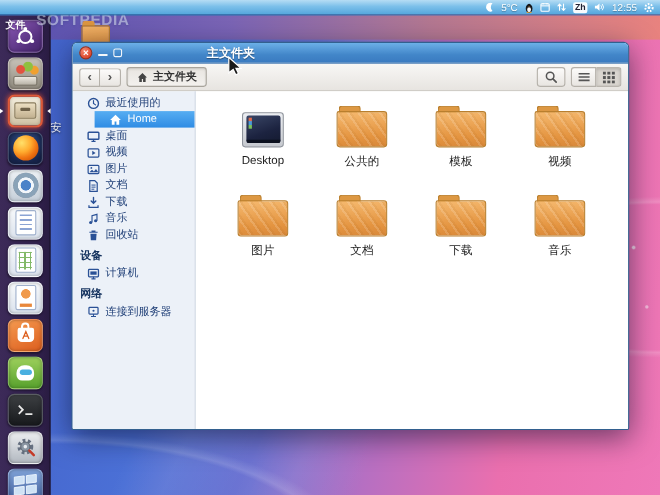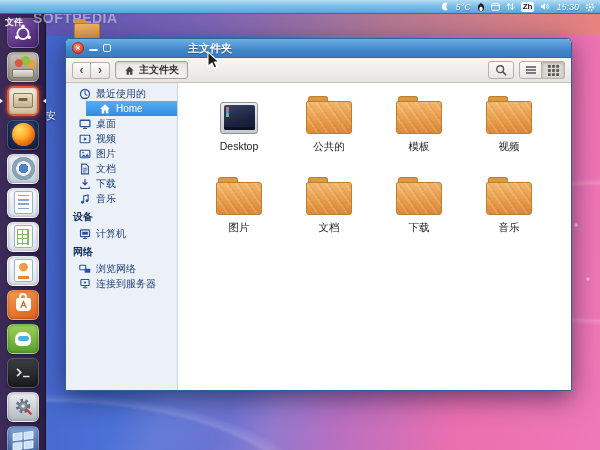--- a/index.html
+++ b/index.html
@@ -23,21 +23,21 @@
 
   
   .panel{position:absolute;left:0;top:0;width:600px;height:14px;z-index:40;
       background:linear-gradient(#b6ddf4,#7cc0ea 45%,#55a6dc);border-bottom:1px solid #2e6f9f;
       display:flex;align-items:center;padding:0 5px;box-sizing:border-box;color:#fff;font-size:9px;}
   .panel .menu{font-weight:bold;text-shadow:0 1px 1px rgba(0,0,0,.35);margin-top:32px;}
   .panel-right{margin-left:auto;display:flex;align-items:center;gap:6px;}
   .p-ico{display:inline-flex;align-items:center;}
   .im-badge{background:rgba(255,255,255,.95);color:#223;font-weight:bold;font-size:8px;
       padding:0 2px;border-radius:2px;line-height:10px;}
-  .p-txt{text-shadow:0 1px 1px rgba(0,0,0,.3);font-style:italic;}
+  .p-txt{text-shadow:0 1px 1px rgba(0,0,0,.3);}
 
   
   .watermark{position:absolute;left:33px;top:10px;z-index:12;font-size:14px;font-weight:bold;
       letter-spacing:.5px;color:rgba(238,245,252,.5);text-shadow:0 1px 2px rgba(40,60,120,.25);}
 
   
   .peek-folder{position:absolute;left:74px;top:23px;width:26px;height:18px;z-index:15;}
   .peek-folder::before{content:'';position:absolute;top:-4px;left:1px;width:11px;height:5px;
       background:#dc9641;border-radius:2px 2px 0 0;}
   .peek-folder::after{content:'';position:absolute;inset:0;border-radius:2px;
@@ -207,21 +207,21 @@
           <path d="M3 8.2V2m0 0L1.4 3.8M3 2l1.6 1.8M7 1.8v6.4m0 0L5.4 6.4M7 8.2l1.6-1.8" stroke="#fff" stroke-width="1.1" fill="none" stroke-linecap="round"></path>
         </svg>
       </span>
     <span class="im-badge">Zh</span>
     <span class="p-ico">
         <svg viewBox="0 0 12 10" width="10" height="9">
           <path d="M1 3.5h2.2L6 1v8L3.2 6.5H1z" fill="#fff"></path>
           <path d="M7.5 3a3 3 0 010 4M9 1.6a5.2 5.2 0 010 6.8" stroke="#fff" stroke-width="1" fill="none"></path>
         </svg>
       </span>
-    <span class="p-txt">15:30</span>
+    <span class="p-txt">12:55</span>
     <span class="p-ico">
         <svg viewBox="0 0 12 12" width="10" height="10">
           <circle cx="6" cy="6" r="4" fill="none" stroke="#fff" stroke-width="2.1" stroke-dasharray="1.8 1.6"></circle>
           <circle cx="6" cy="6" r="1.6" fill="#fff"></circle>
         </svg>
       </span>
   </span>
 </div>
 
 <div class="watermark">SOFTPEDIA</div>
@@ -444,41 +444,41 @@
         <div class="side-item">
           <span class="s-ico">
             <svg viewBox="0 0 16 16" width="12" height="12">
               <path d="M6.2 12.2V4l6-1.5v7.7" fill="none" stroke="currentColor" stroke-width="1.4"></path>
               <circle cx="4.6" cy="12.3" r="1.9" fill="currentColor"></circle>
               <circle cx="10.6" cy="10.3" r="1.9" fill="currentColor"></circle>
             </svg>
           </span>
           <span>音乐</span>
         </div>
+        <div class="side-item">
+          <span class="s-ico">
+            <svg viewBox="0 0 16 16" width="12" height="12">
+              <path d="M3 4.2h10M6.3 4V2.8h3.4V4" stroke="currentColor" stroke-width="1.4" fill="none"></path>
+              <path d="M4.3 6l.5 8h6.4l.5-8z" fill="currentColor"></path>
+            </svg>
+          </span>
+          <span>回收站</span>
+        </div>
         <div class="side-heading">设备</div>
         <div class="side-item">
           <span class="s-ico">
             <svg viewBox="0 0 16 16" width="12" height="12">
               <rect x="2" y="2.5" width="12" height="9" rx="1" fill="none" stroke="currentColor" stroke-width="1.6"></rect>
               <rect x="4.2" y="5" width="7.6" height="4" fill="currentColor"></rect>
               <path d="M5.5 14h5M8 11.5V14" stroke="currentColor" stroke-width="1.4"></path>
             </svg>
           </span>
           <span>计算机</span>
         </div>
         <div class="side-heading">网络</div>
-        <div class="side-item">
-          <span class="s-ico">
-            <svg viewBox="0 0 16 16" width="12" height="12">
-              <rect x="1" y="3" width="8" height="6" rx="0.8" fill="none" stroke="currentColor" stroke-width="1.4"></rect>
-              <rect x="7.5" y="7.5" width="7.5" height="5.5" rx="0.8" fill="currentColor"></rect>
-            </svg>
-          </span>
-          <span>浏览网络</span>
-        </div>
         <div class="side-item">
           <span class="s-ico">
             <svg viewBox="0 0 16 16" width="12" height="12">
               <rect x="2.5" y="2" width="11" height="8" rx="1" fill="none" stroke="currentColor" stroke-width="1.5"></rect>
               <circle cx="8" cy="6" r="1.3" fill="currentColor"></circle>
               <path d="M5 13h6M8 10v3" stroke="currentColor" stroke-width="1.3"></path>
             </svg>
           </span>
           <span>连接到服务器</span>
         </div>

